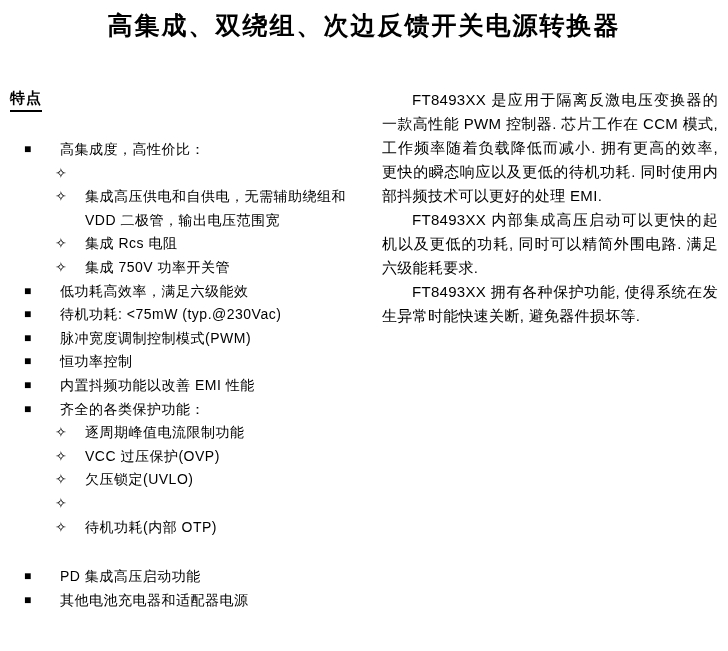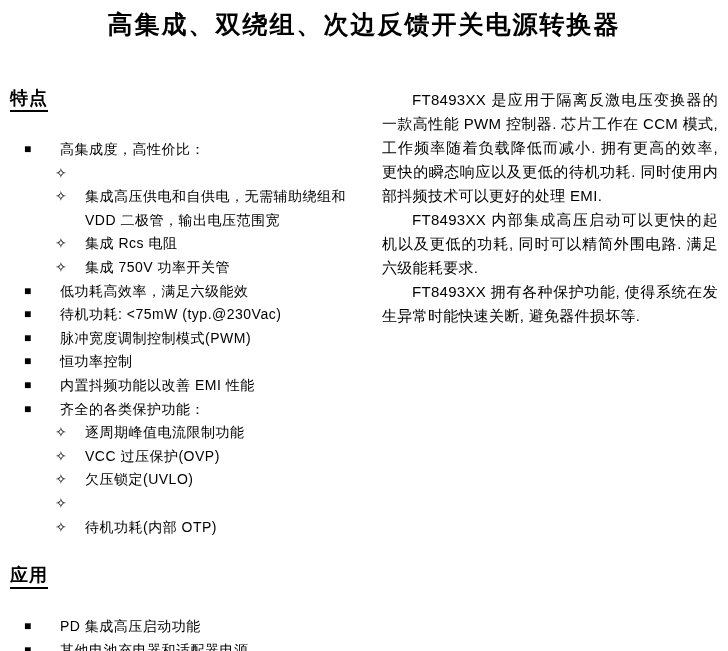--- a/index.html
+++ b/index.html
@@ -18,32 +18,31 @@
     box-sizing: border-box;
     padding: 6px 10px 0 10px;
   }
   .title {
     margin: 4px 0 0 0;
     font-size: 25px;
     font-weight: bold;
     text-align: center;
     letter-spacing: 2px;
     line-height: 30px;
-    font-family: Liberation Serif, serif;
   }
   .columns {
     display: flex;
     margin-top: 48px;
   }
   .col-left  { width: 350px; flex: 0 0 350px; }
   .col-gap   { width: 22px;  flex: 0 0 22px; }
   .col-right { width: 336px; flex: 0 0 336px; }
   h2.sec-heading {
     margin: 0;
-    font-size: 18px;
+    font-size: 15px;
     line-height: 20px;
     font-weight: bold;
   }
   h2.sec-heading .heading-text {
     display: inline-block;
     border-bottom: 2px solid #000;
     padding-bottom: 2px;
     letter-spacing: 1px;
   }
   ul.bullet-list {
@@ -161,23 +160,20 @@
             <span class="marker">✧</span>
           </li>
           <li class="lvl2">
             <span class="marker">✧</span>
             <span class="txt">待机功耗(内部 OTP)</span>
           </li>
         </ul>
       </section>
 
       <section class="applications">
-        <h2 class="sec-heading">
-          <span class="heading-text">应用</span>
-        </h2>
         <ul class="bullet-list">
           <li class="lvl1">
             <span class="marker">■</span>
             <span class="txt">PD 集成高压启动功能</span>
           </li>
           <li class="lvl1">
             <span class="marker">■</span>
             <span class="txt">其他电池充电器和适配器电源</span>
           </li>
         </ul>

